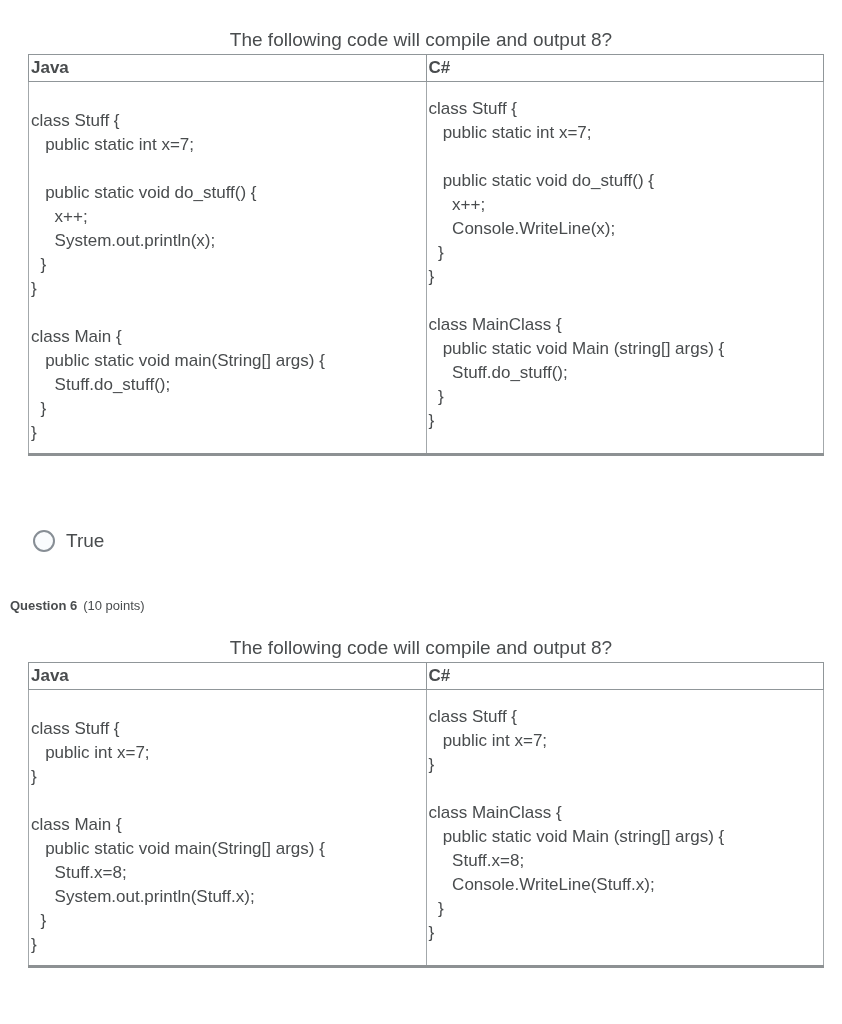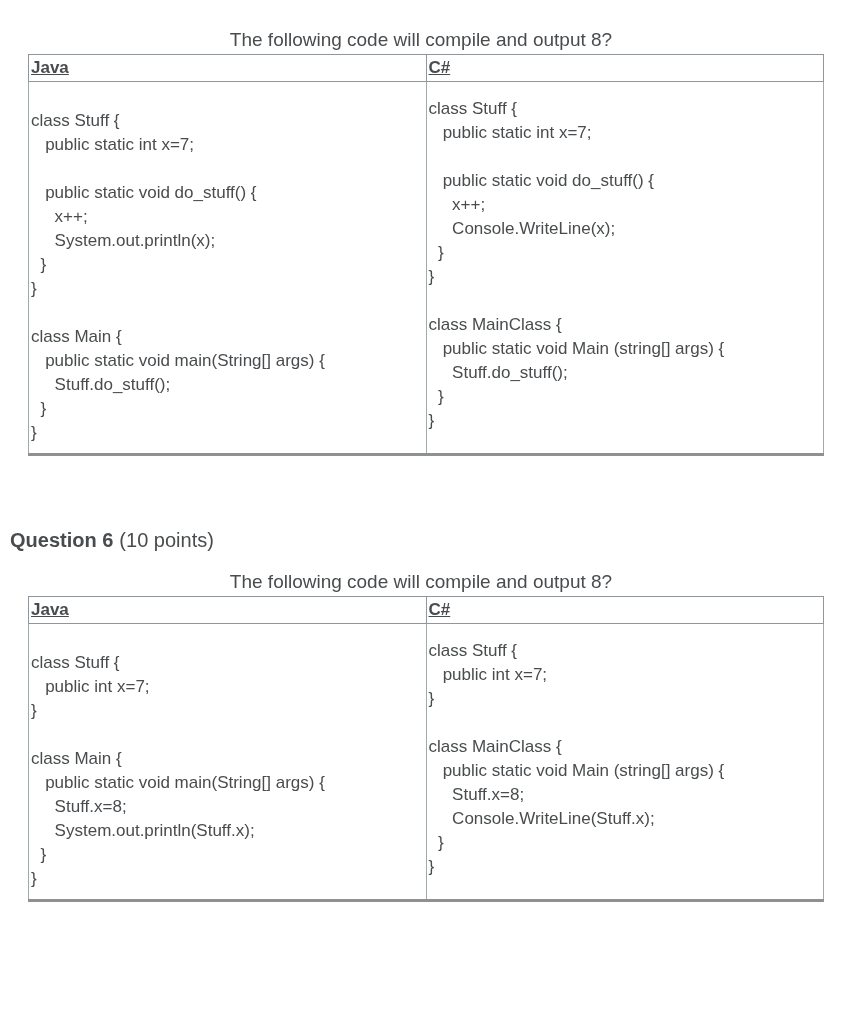--- a/index.html
+++ b/index.html
@@ -33,21 +33,20 @@
     border-bottom: 3px solid #8d9193;
   }
   table.code-table th {
     border: 1px solid #909699;
     font-size: 17px;
     line-height: 20px;
     font-weight: 700;
     text-align: left;
     padding: 3px 2px;
     width: 50%;
-    text-decoration: underline;
   }
   table.code-table td {
     border: 1px solid #a3a8ab;
     vertical-align: top;
     padding: 0 2px 8px 2px;
     width: 50%;
   }
   pre.code {
     margin: 0;
     font-family: "Liberation Sans", sans-serif;
@@ -72,21 +71,21 @@
     border: 2px solid #878e95;
     border-radius: 50%;
     background: #fafcfe;
     margin-right: 11px;
     flex: 0 0 auto;
   }
   .option-label { font-size: 19px; line-height: 24px; }
 
   .question-heading {
     margin: 40px 0 0 10px;
-    font-size: 20px;
+    font-size: 13px;
     line-height: 24px;
   }
   .qh-title { font-weight: 700; }
   .qh-points { font-weight: 400; margin-left: 6px; }
 
   .prompt-2 { margin-top: 18px; }
 </style>
 </head>
 <body>
 
@@ -133,20 +132,24 @@
    public static void Main (string[] args) {
      Stuff.do_stuff();
   }
 }</pre>
         </td>
       </tr>
     </tbody>
   </table>
 
   <div class="options">
+    <div class="option">
+      <span class="radio-circle"></span>
+      <span class="option-label">True</span>
+    </div>
   </div>
 
   <div class="question-heading">
     <span class="qh-title">Question 6</span><span class="qh-points">(10 points)</span>
   </div>
 
   <div class="prompt prompt-2">The following code will compile and output 8?</div>
 
   <table class="code-table">
     <thead>

